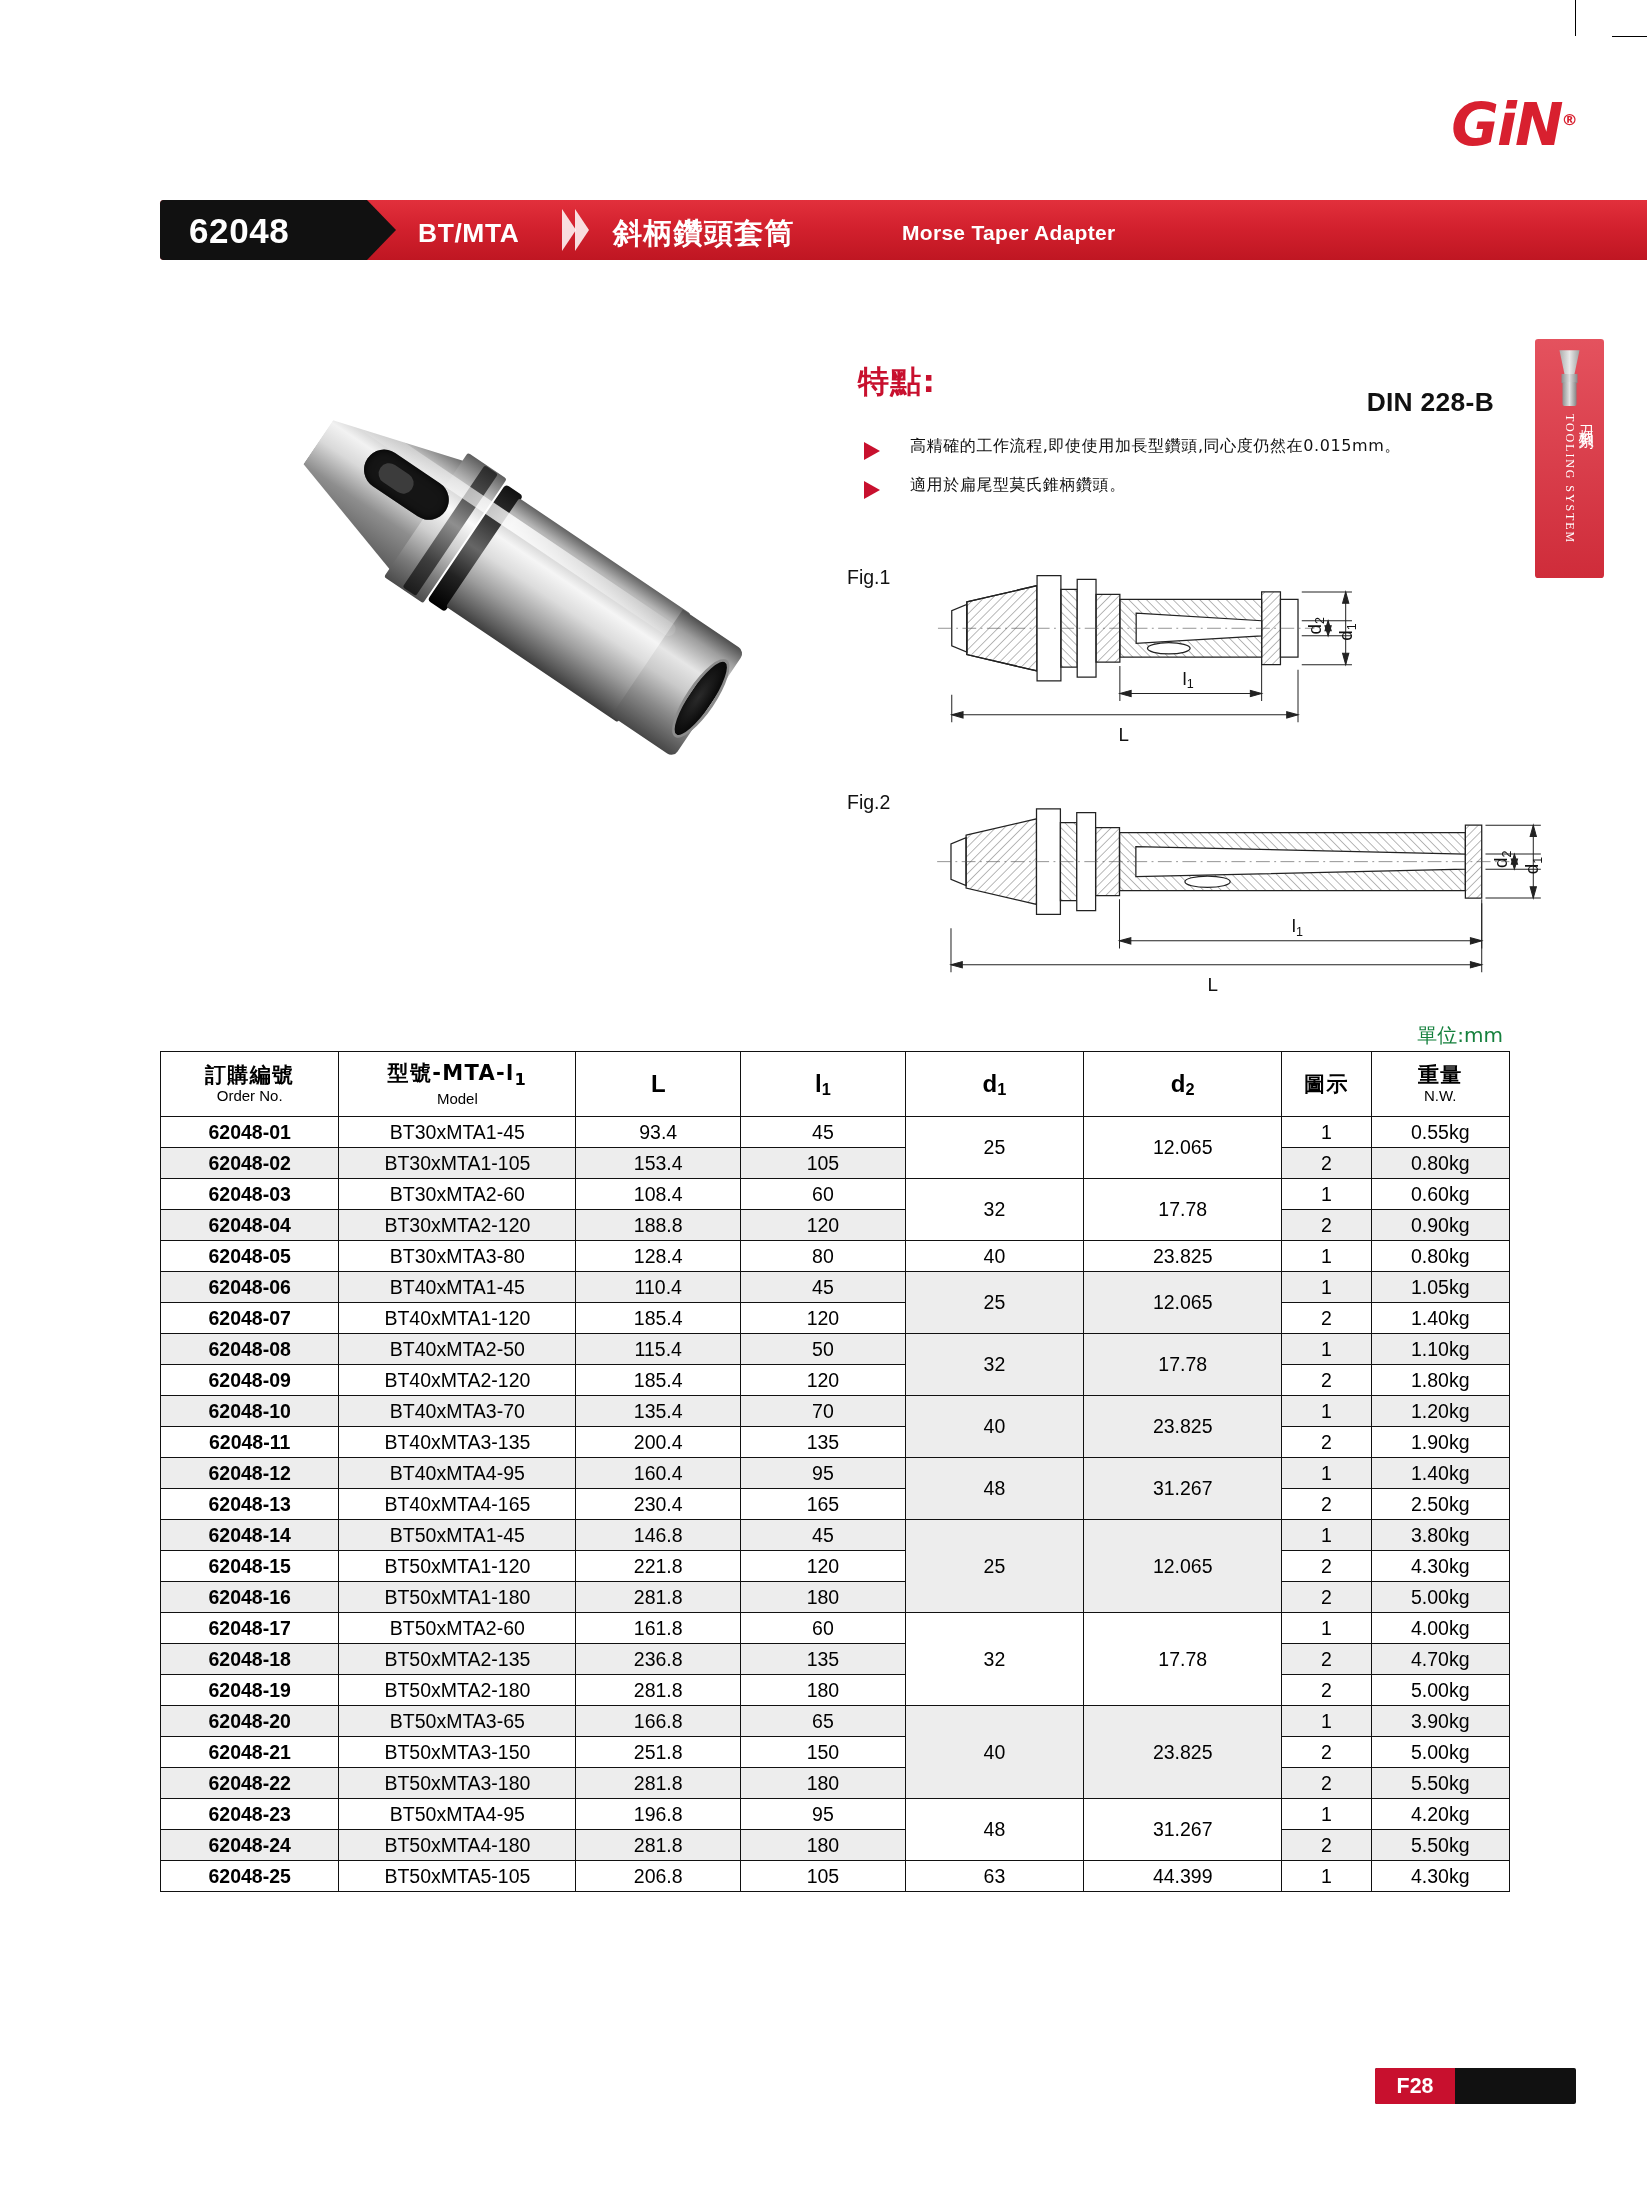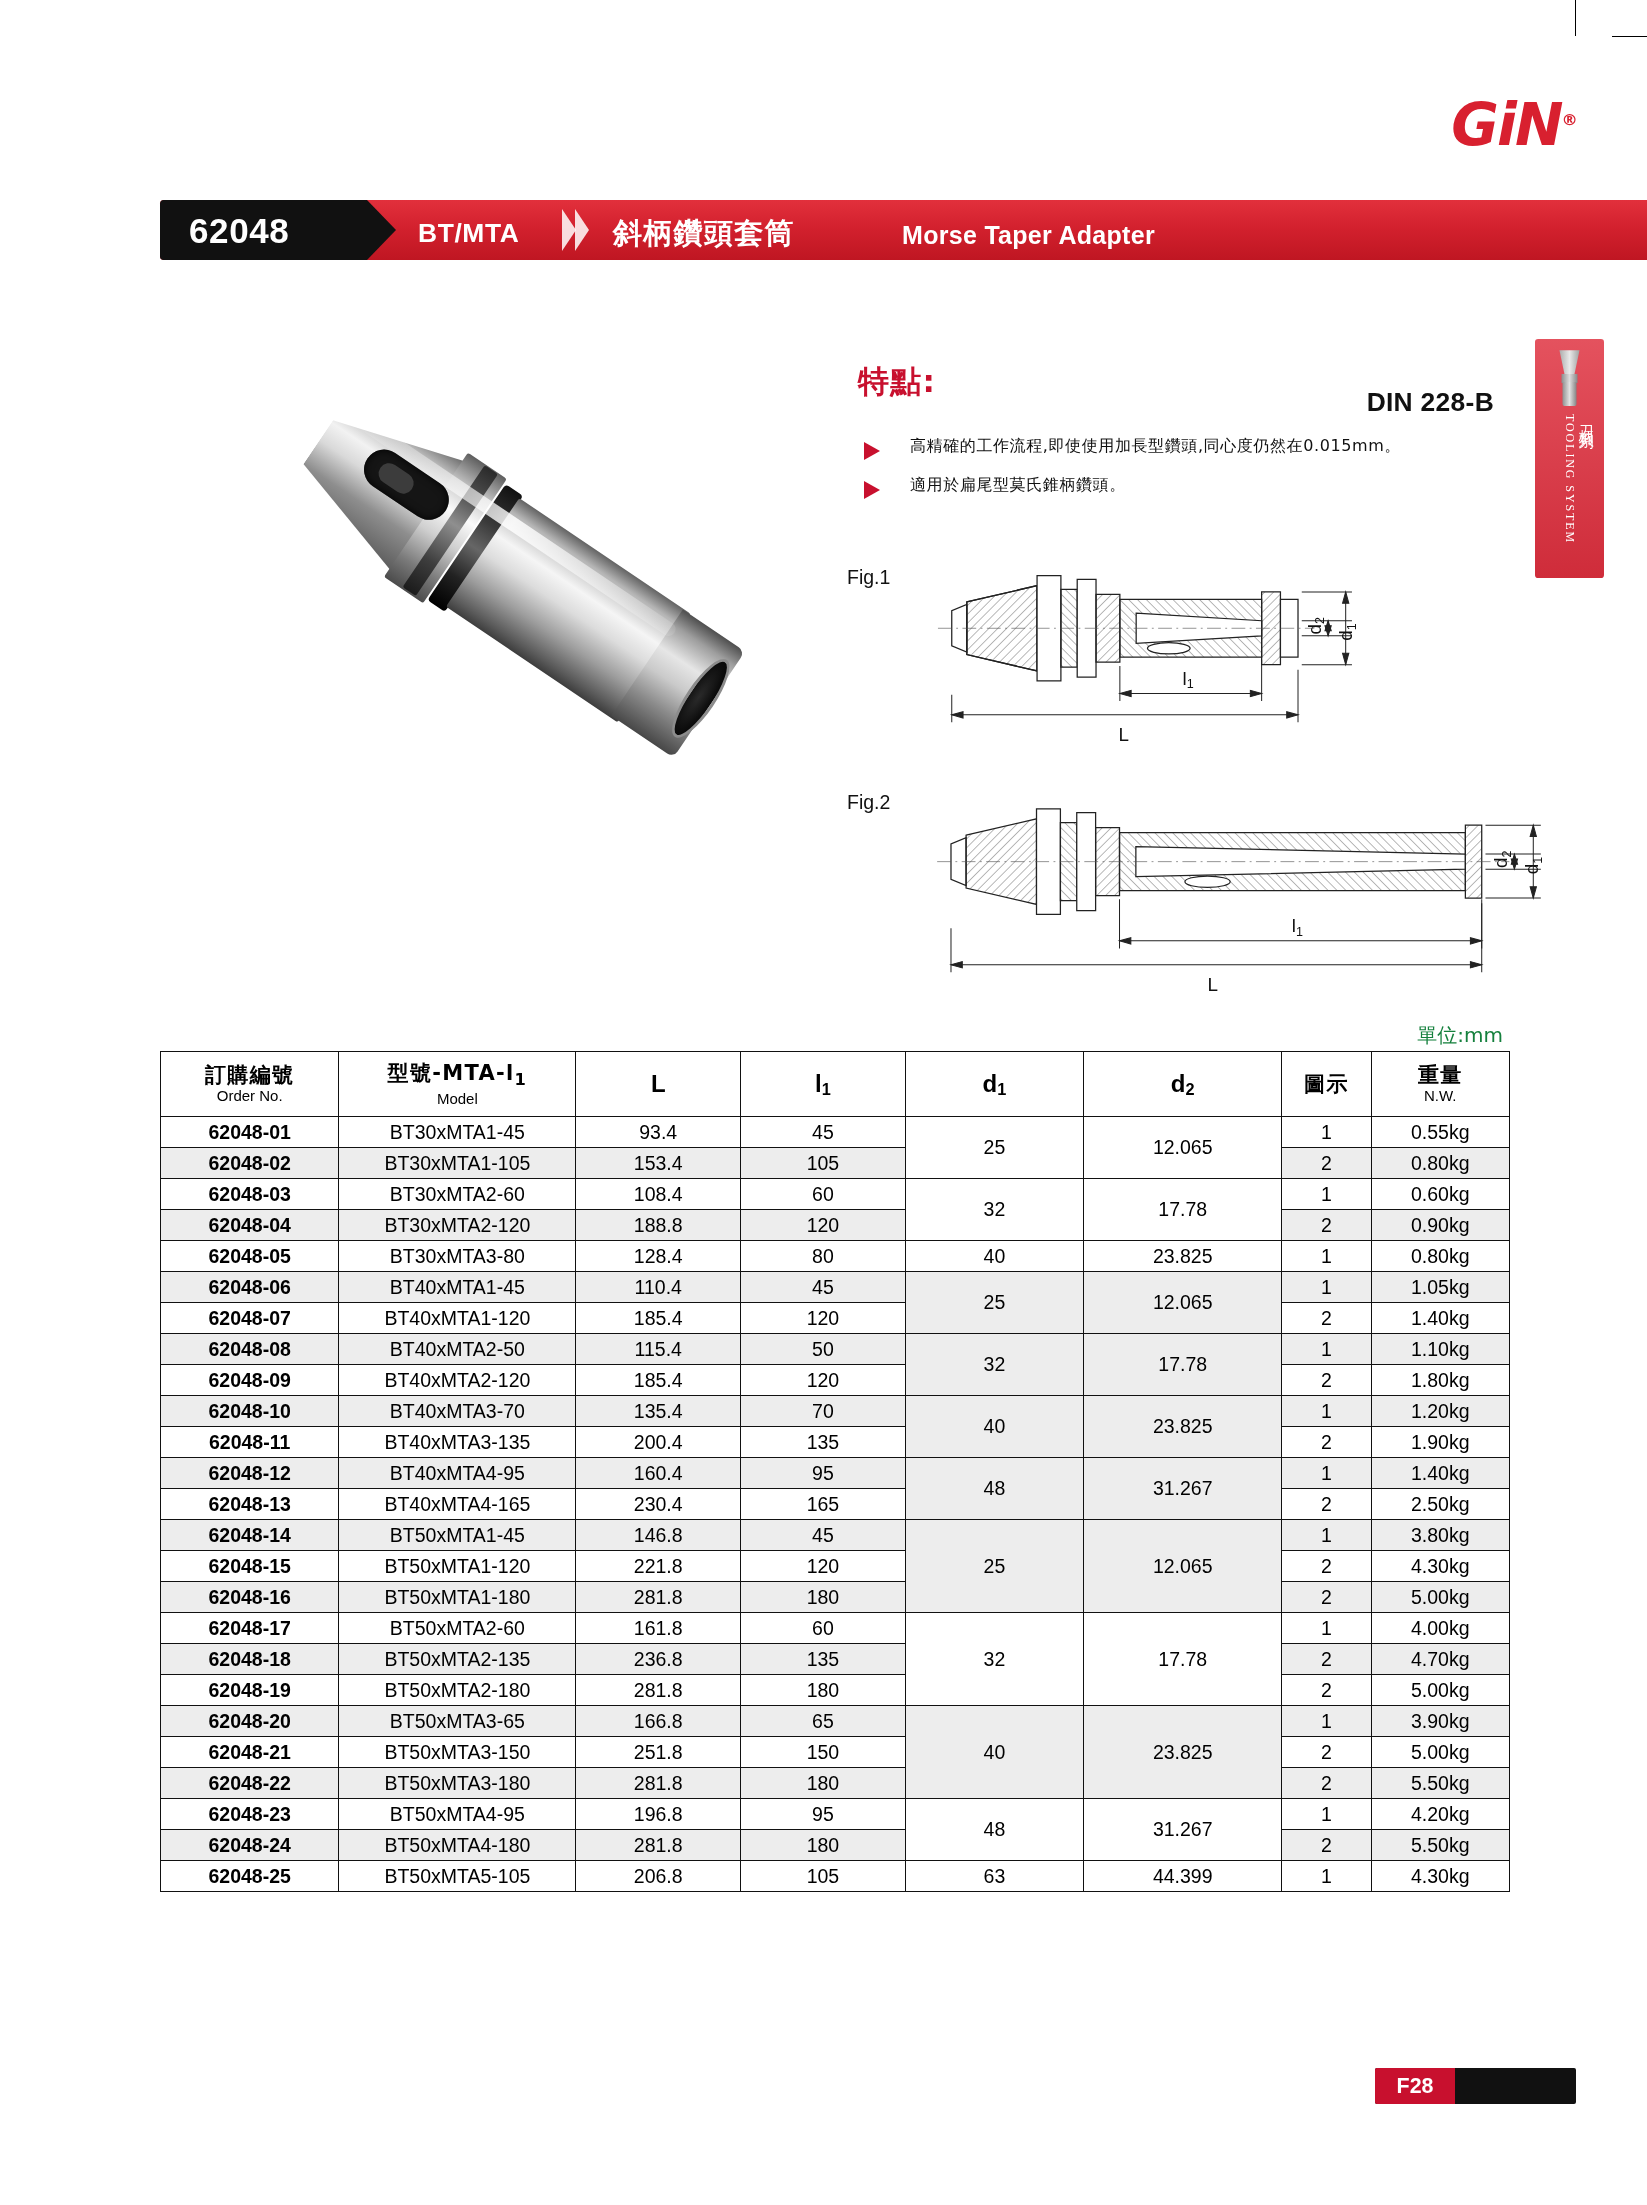--- a/index.html
+++ b/index.html
@@ -76,21 +76,21 @@
   .hb-chev:before{ left:0; }
   .hb-chev:after{ left:12.6px; }
   .hb-title-cn {
     position:absolute; left:453px; top:14px;
     color:#fff; font-size:29px; font-weight:bold;
     font-family:"DejaVu Sans", sans-serif;
     letter-spacing:1.3px;
   }
   .hb-title-en {
     position:absolute; left:742px; top:21.4px;
-    color:#fff; font-size:25px; font-weight:bold;
+    color:#fff; font-size:21px; font-weight:bold;
     letter-spacing:0.3px;
   }
 
   
   .sidetab {
     position:absolute; right:44px; top:339px;
     width:69px; height:239px;
     background:linear-gradient(to bottom,#e4525e,#cf2c3a);
     border-radius:3.1px;
     overflow:hidden;

